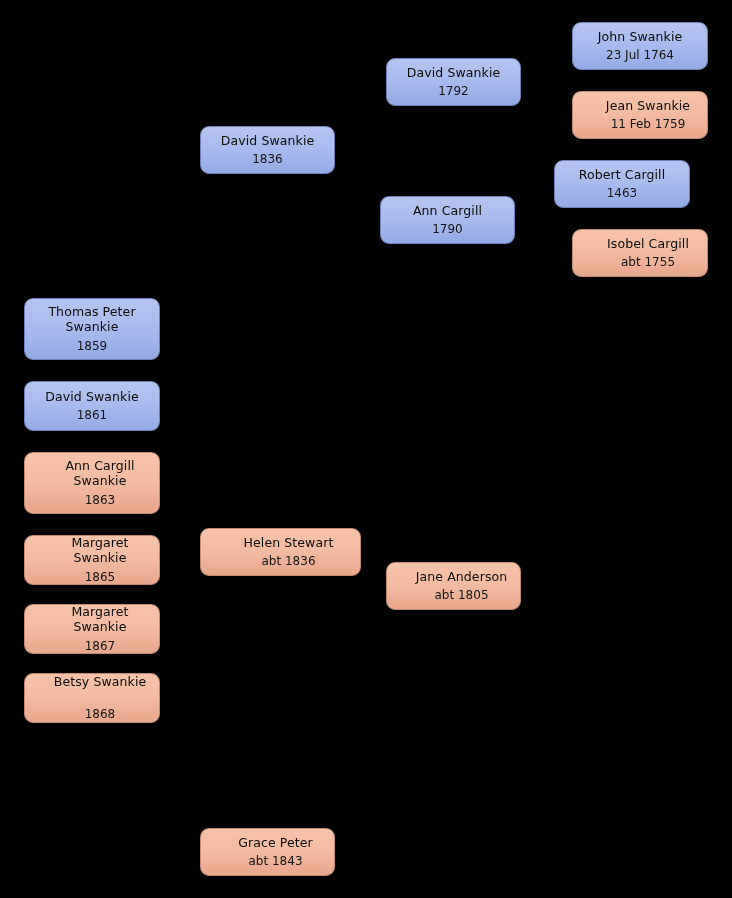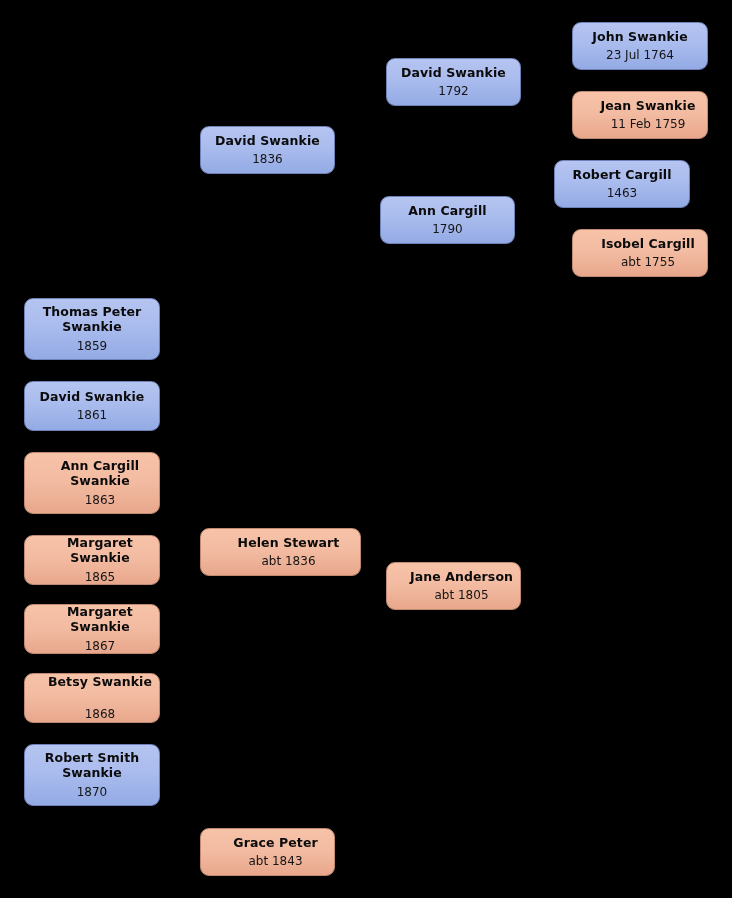--- a/index.html
+++ b/index.html
@@ -36,21 +36,21 @@
   .node.male {
     background: linear-gradient(to bottom, #b5c4f0 0%, #aabcee 45%, #93aae4 100%);
     border: 1px solid #6f82b8;
   }
   .node.female {
     background: linear-gradient(to bottom, #f6c2a8 0%, #f3bca2 45%, #e8a78c 100%);
     border: 1px solid #bf8a70;
     padding-left: 22px;
   }
   .node .name {
-    font-weight: bold;
+    font-weight: normal;
     font-size: 12.5px;
     color: #0b0b0b;
     letter-spacing: 0.1px;
   }
   .node .date {
     font-weight: normal;
     font-size: 12px;
     color: #151515;
     margin-top: 4px;
   }
@@ -75,24 +75,20 @@
       <div class="name">Margaret Swankie</div>
       <div class="date">1865</div>
     </div>
     <div class="node female" style="left: 24px; top: 604px; width: 136px; height: 50px;">
       <div class="name">Margaret Swankie</div>
       <div class="date">1867</div>
     </div>
     <div class="node female" style="left: 24px; top: 673px; width: 136px; height: 50px; gap: 14px;">
       <div class="name">Betsy Swankie</div>
       <div class="date">1868</div>
-    </div>
-    <div class="node male" style="left: 24px; top: 744px; width: 136px; height: 62px;">
-      <div class="name">Robert Smith Swankie</div>
-      <div class="date">1870</div>
     </div>
     <div class="node male" style="left: 200px; top: 126px; width: 135px; height: 48px;">
       <div class="name">David Swankie</div>
       <div class="date">1836</div>
     </div>
     <div class="node female" style="left: 200px; top: 528px; width: 161px; height: 48px;">
       <div class="name">Helen Stewart</div>
       <div class="date">abt 1836</div>
     </div>
     <div class="node female" style="left: 200px; top: 828px; width: 135px; height: 48px;">

